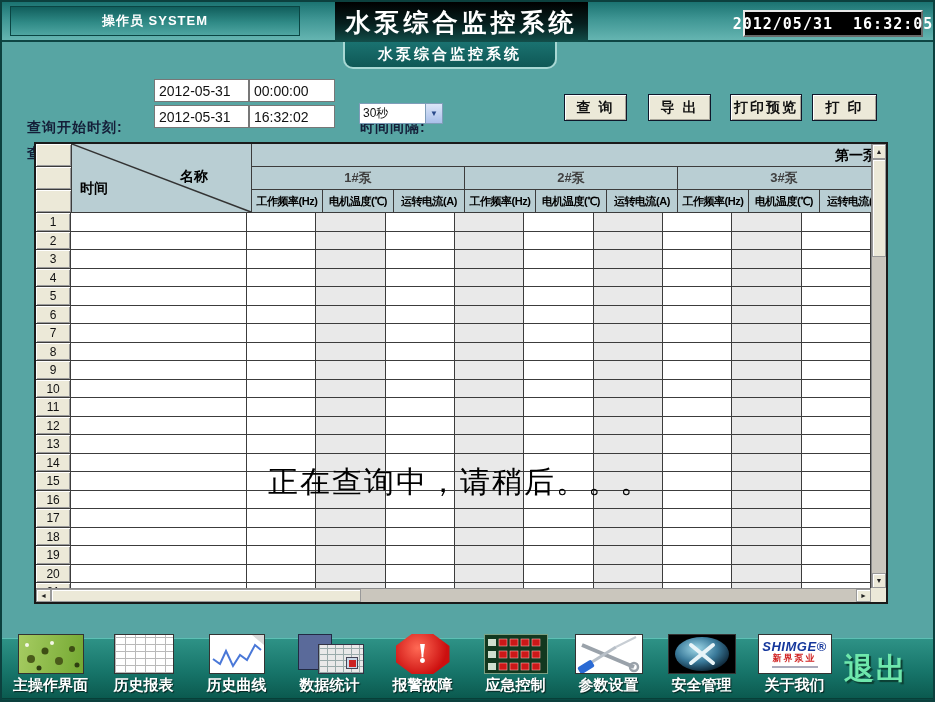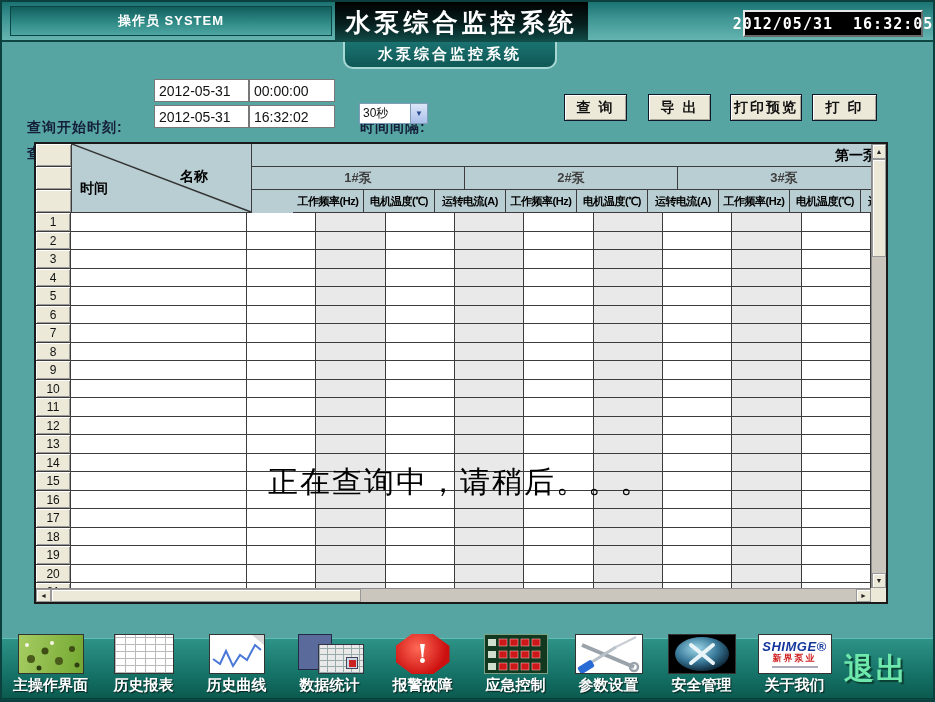--- a/index.html
+++ b/index.html
@@ -8,21 +8,21 @@
     position:relative; width:935px; height:702px; overflow:hidden;
     background:#57a5a3; border:2px solid #0c403e;
   }
   
   .top-band{
     position:absolute; left:0; top:0; width:100%; height:40px;
     background:linear-gradient(180deg,#1b7371 0%, #3f9694 45%, #65b5b1 100%);
     border-bottom:2px solid #0e4644;
   }
   .operator-panel{
-    position:absolute; left:8px; top:4px; width:322px; height:30px;
+    position:absolute; left:8px; top:4px; width:290px; height:30px;
     background:linear-gradient(180deg,#115e5c 0%, #2f8a86 55%, #4fa6a2 100%);
     border:1px solid #0a4543; display:flex; align-items:center; justify-content:center;
   }
   .operator-panel span{ color:#fff; font-size:13px; font-weight:bold; letter-spacing:1px;}
   .title-box{
     position:absolute; left:333px; top:0; width:253px; height:40px;
     background:linear-gradient(180deg,#000 0%, #06201f 55%, #124e4a 100%);
     display:flex; align-items:center; justify-content:center;
   }
   .title-box span{
@@ -47,21 +47,21 @@
     display:flex; align-items:center; justify-content:center;
   }
   .subtitle-tab span{ color:#fff; font-size:15px; font-weight:bold; letter-spacing:3px; }
   
   .form-label{ position:absolute; color:#141e38; font-size:14px; font-weight:bold; letter-spacing:1px;margin-top:36px; }
   .txt-input{
     position:absolute; height:23px; background:#fff; border:1px solid #777;
     font-size:14px; font-family:"Liberation Sans", sans-serif; color:#111; padding:0 4px;
   }
   .combo{
-    position:absolute; left:357px; top:101px; width:69px; height:21px;
+    position:absolute; left:357px; top:101px; width:84px; height:21px;
     background:#fff; border:1px solid #7f9db9; display:flex; align-items:center;
   }
   .combo .combo-value{ flex:1; font-size:12px; color:#111; padding-left:3px; }
   .combo .combo-btn{
     width:17px; height:100%; border-left:1px solid #7f9db9;
     background:linear-gradient(180deg,#dce6f8,#aac0ea);
     display:flex; align-items:center; justify-content:center;
     font-size:8px; color:#2a4a8a;
   }
   .btn{
@@ -94,21 +94,21 @@
   .group-cell{
     position:absolute; left:216px; top:0; width:639px; height:23px;
     border-bottom:1px solid #3c3c3c; text-align:right; line-height:22px;
     font-size:14px; font-weight:bold; color:#000; background:#b9ced3;
   }
   .pump-row{ position:absolute; left:216px; top:23px; width:639px; height:23px; display:flex; }
   .pump-cell{
     width:213px; height:23px; border-right:1px solid #3c3c3c; border-bottom:1px solid #3c3c3c;
     background:#b9ced3; text-align:center; line-height:22px; font-size:13px; font-weight:bold; color:#404040;
   }
-  .sub-row{ position:absolute; left:216px; top:46px; width:639px; height:23px; display:flex;margin-left:41px; }
+  .sub-row{ position:absolute; left:216px; top:46px; width:639px; height:23px; display:flex; }
   .sub-cell{
     width:71px; height:23px; border-right:1px solid #3c3c3c; border-bottom:1px solid #3c3c3c;
     background:#b9ced3; text-align:center; line-height:22px;
     font-size:11px; font-weight:bold; color:#000; letter-spacing:-0.5px; white-space:nowrap; overflow:hidden;
   }
   .body-clip{ position:absolute; left:0; top:69px; right:15px; bottom:14px; overflow:hidden; background:#fff; }
   .data-row{ display:flex; height:18.5px; }
   .row-num{
     width:36px; height:100%; background:#ece9d8;
     border-right:1px solid #3c3c3c; border-bottom:1px solid #3c3c3c;

